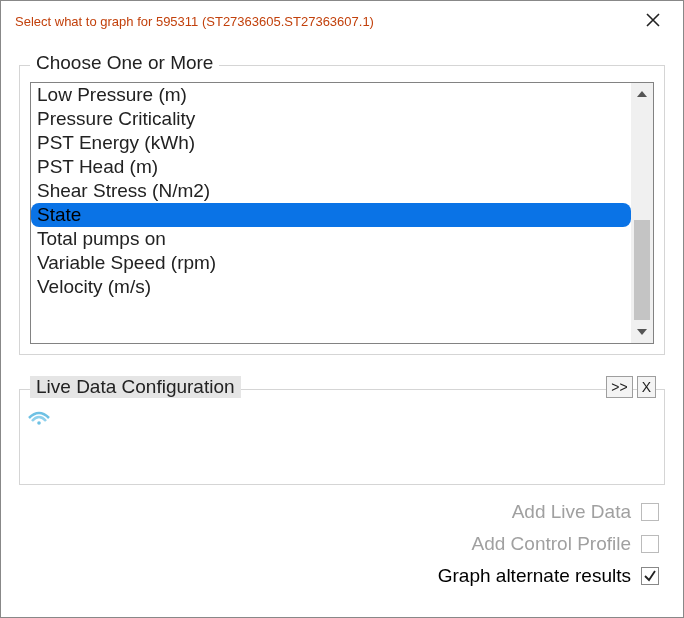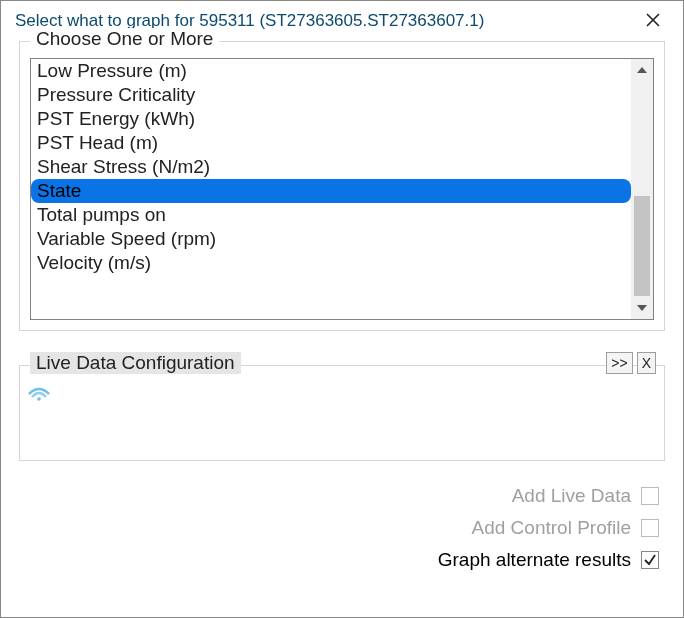--- a/index.html
+++ b/index.html
@@ -18,40 +18,40 @@
     background: #ffffff;
     border: 1px solid #888;
     display: flex;
     flex-direction: column;
   }
   .titlebar {
     display: flex;
     align-items: center;
     justify-content: space-between;
     padding: 8px 14px 4px 14px;
-    font-size: 17px;
-    color: #0c4a6e;
+    font-size: 13px;
+    color: #c2410c;
   }
   .close-x {
     font-size: 20px;
     font-weight: 400;
     cursor: pointer;
     padding: 2px 8px;
     line-height: 1;
     color: #222;
   }
   .body {
     padding: 4px 18px 10px 18px;
     flex: 1;
     display: flex;
     flex-direction: column;
   }
   .groupbox {
     border: 1px solid #d5d5d5;
-    margin-top: 0;
+    margin-top: 24px;
     padding: 10px 10px 10px 10px;
     position: relative;
   }
   .group-legend {
     position: absolute;
     top: -14px;
     left: 10px;
     background: #fff;
     padding: 0 6px;
     font-size: 19px;
@@ -166,21 +166,21 @@
     align-items:center;
   }
   .ld-icon {
     width: 26px;
     height: 22px;
     margin-top: 8px;
   }
   .ld-icon svg { display:block; }
 
   .checks {
-    margin-top: 24px;
+    margin-top: 16px;
     display: flex;
     flex-direction: column;
     align-items: flex-end;
     gap: 10px;
     padding-right: 6px;
   }
   .check-row {
     display: flex;
     align-items: center;
     gap: 10px;

